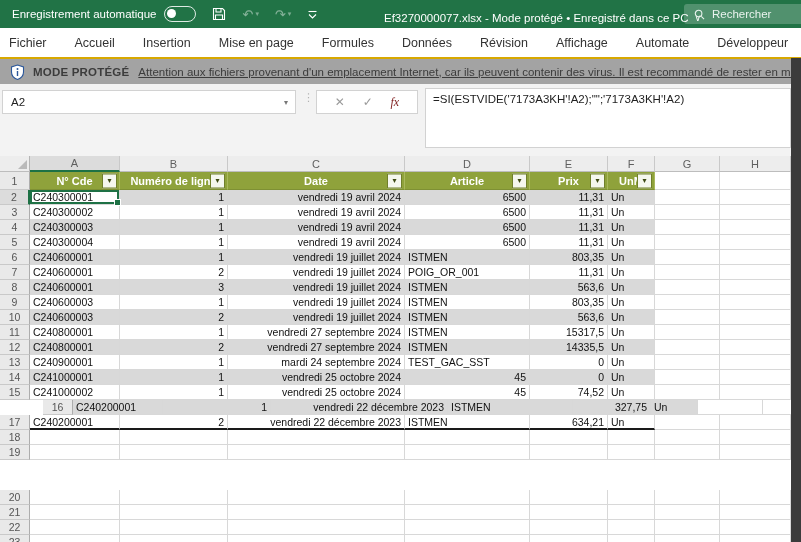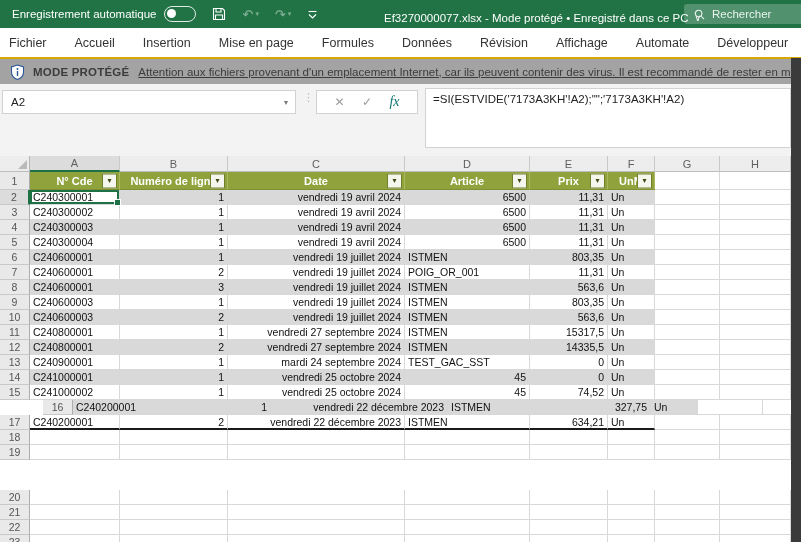--- a/index.html
+++ b/index.html
@@ -42,21 +42,21 @@
   
   .fstrip{position:absolute;top:84px;left:0;width:801px;height:72px;background:#F3F3F3;}
   .namebox{position:absolute;left:2px;top:6px;width:294px;height:24px;background:#fff;
            border:1px solid #D2D2D2;box-sizing:border-box;display:flex;align-items:center;
            font-size:11.5px;color:#222;padding-left:8px;}
   .namebox .nb-arrow{position:absolute;right:7px;font-size:8px;color:#777;}
   .fdots{position:absolute;left:303px;top:8px;color:#b2b2b2;font-size:11px;line-height:1;}
   .fxbox{position:absolute;left:316px;top:6px;width:102px;height:24px;background:#fff;
          border:1px solid #D2D2D2;box-sizing:border-box;display:flex;align-items:center;
          justify-content:space-evenly;color:#9a9a9a;font-size:12px;}
-  .fx{font-style:italic;color:#0f766e;font-family:"Liberation Serif",serif;font-size:14px;}
+  .fx{font-style:italic;color:#7f1d1d;font-family:"Liberation Serif",serif;font-size:12px;}
   .formulabox{position:absolute;left:425px;top:4px;width:366px;height:60px;background:#fff;
               border:1px solid #D2D2D2;box-sizing:border-box;font-size:11.5px;color:#222;
               padding:4px 7px;white-space:nowrap;overflow:hidden;}
 
   
   .sheet{position:absolute;top:156px;left:0;width:791px;height:386px;background:#fff;overflow:hidden;}
   .grid-row{display:flex;}
   .cell{flex:none;box-sizing:border-box;position:relative;}
   .colhdr{background:#EDEDED;border-right:1px solid #C9C9C9;border-bottom:1px solid #BDBDBD;
           display:flex;align-items:center;justify-content:center;font-size:11px;color:#5f5f5f;}

